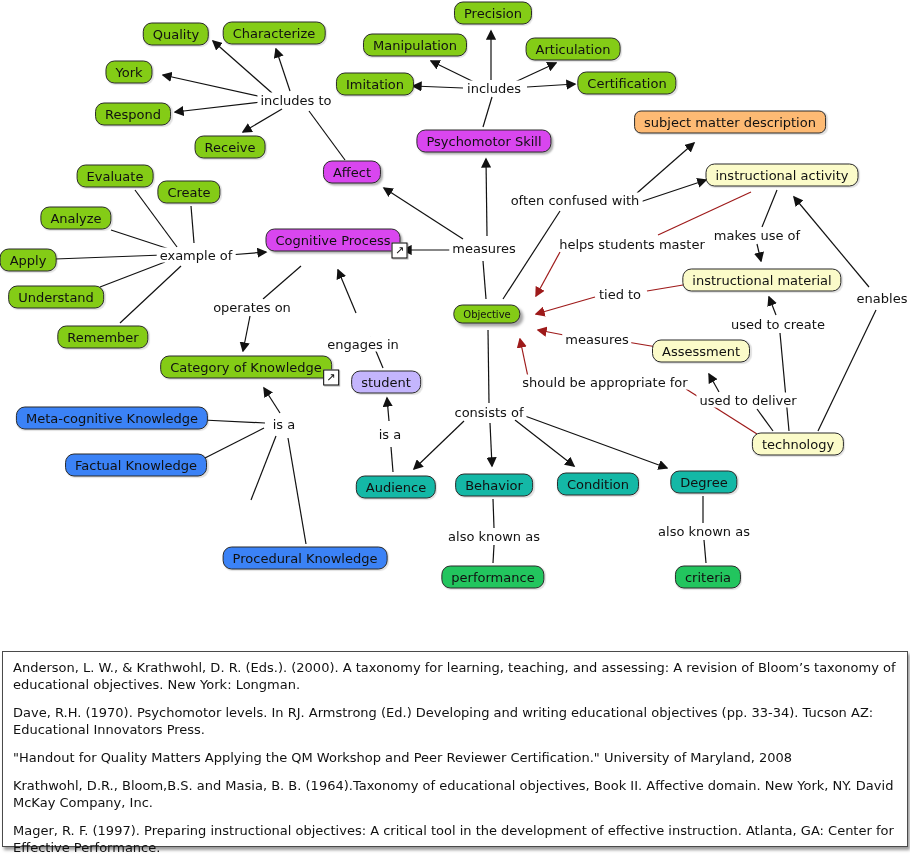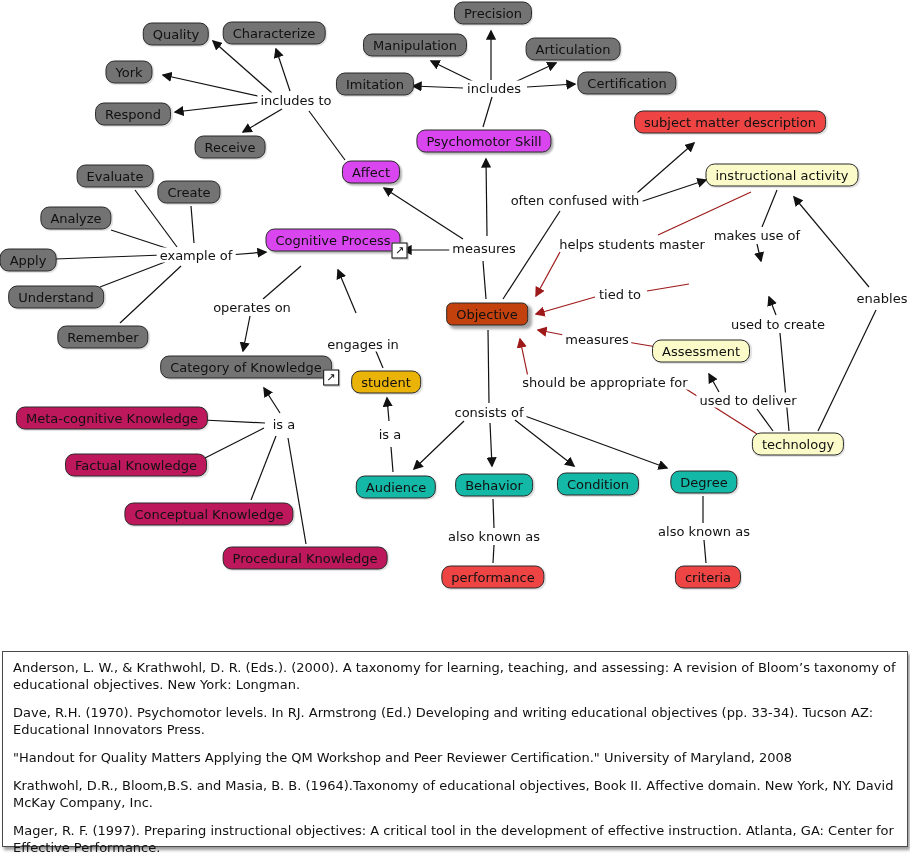--- a/index.html
+++ b/index.html
@@ -4,29 +4,29 @@
 <style>
   html,body{margin:0;padding:0;background:#fff;}
   #stage{position:relative;width:910px;height:854px;background:#ffffff;overflow:hidden;
          font-family:"DejaVu Sans","Liberation Sans",sans-serif;color:#111;}
   #edges{position:absolute;left:0;top:0;z-index:1;}
   .lnk{position:absolute;z-index:2;transform:translate(-50%,-50%);background:#fff;
        padding:0 3px;font-size:13px;white-space:nowrap;color:#111;}
   .node{position:absolute;z-index:3;transform:translate(-50%,-50%);white-space:nowrap;
         border:1px solid #2a2a2a;border-radius:9px;padding:3px 9px;font-size:13px;
         background:#e3f9d3;box-shadow:1px 1px 1px rgba(0,0,0,0.12);}
-  .n-green{background:#737373;}
+  .n-green{background:#84cc16;}
   .n-green2{background:#14b8a6;}
-  .n-green3{background:#ef4444;}
+  .n-green3{background:#22c55e;}
   .n-yellow{background:#d946ef;box-shadow:2px 2px 2px rgba(0,0,0,0.30);}
   .n-paleyellow{background:#fbfbc9;}
-  .n-cyan{background:#be185d;}
-  .n-bluegrey{background:#ef4444;}
-  .n-grey{background:#eab308;}
-  .n-pink{background:#c2410c;font-size:13px;box-shadow:3px 3px 3px rgba(0,0,0,0.35);border-radius:6px;}
+  .n-cyan{background:#3b82f6;}
+  .n-bluegrey{background:#fdba74;border-radius:7px;}
+  .n-grey{background:#c4b5fd;}
+  .n-pink{background:#84cc16;font-size:10px;box-shadow:3px 3px 3px rgba(0,0,0,0.35);}
   .res-icon{position:absolute;right:-8px;bottom:-8px;width:14px;height:14px;background:#fff;
             border:1px solid #000;font-size:11px;line-height:13px;text-align:center;
             box-shadow:1px 1px 0 rgba(0,0,0,0.3);}
   #refbox{position:absolute;left:2px;top:651px;width:884px;height:180px;z-index:4;
           background:#fff;border:1px solid #4a4a4a;box-shadow:2px 3px 3px #9a9a9a;
           padding:7px 10px;font-size:13px;line-height:17px;}
   #refbox p{margin:0 0 11px 0;}
 </style>
 </head>
 <body>
@@ -153,44 +153,44 @@
   <div class="node n-green" style="left:176px;top:34px">Quality</div>
   <div class="node n-green" style="left:274px;top:33px">Characterize</div>
   <div class="node n-green" style="left:129px;top:72px">York</div>
   <div class="node n-green" style="left:133px;top:114px">Respond</div>
   <div class="node n-green" style="left:230px;top:147px">Receive</div>
   <div class="node n-green" style="left:493px;top:13px">Precision</div>
   <div class="node n-green" style="left:415px;top:45px">Manipulation</div>
   <div class="node n-green" style="left:375px;top:84px">Imitation</div>
   <div class="node n-green" style="left:573px;top:49px">Articulation</div>
   <div class="node n-green" style="left:627px;top:83px">Certification</div>
-  <div class="node n-yellow" style="left:371px;top:172px">Affect</div>
+  <div class="node n-yellow" style="left:352px;top:172px">Affect</div>
   <div class="node n-yellow" style="left:484px;top:141px">Psychomotor Skill</div>
   <div class="node n-bluegrey" style="left:730px;top:122px">subject matter description</div>
   <div class="node n-paleyellow" style="left:782px;top:175px">instructional activity</div>
+  <div class="node n-paleyellow" style="left:762px;top:280px">instructional material</div>
   <div class="node n-paleyellow" style="left:701px;top:351px">Assessment</div>
   <div class="node n-paleyellow" style="left:798px;top:444px">technology</div>
   <div class="node n-green" style="left:115px;top:176px">Evaluate</div>
   <div class="node n-green" style="left:189px;top:192px">Create</div>
   <div class="node n-green" style="left:76px;top:218px">Analyze</div>
   <div class="node n-green" style="left:28px;top:260px">Apply</div>
   <div class="node n-green" style="left:56px;top:297px">Understand</div>
   <div class="node n-green" style="left:103px;top:337px">Remember</div>
   <div class="node n-yellow" style="left:333px;top:240px">
     <span>Cognitive Process</span>
     <span class="res-icon">↗</span>
   </div>
   <div class="node n-pink" style="left:487px;top:314px">Objective</div>
   <div class="node n-green" style="left:246px;top:367px">
     <span>Category of Knowledge</span>
     <span class="res-icon">↗</span>
   </div>
   <div class="node n-cyan" style="left:112px;top:418px">Meta-cognitive Knowledge</div>
   <div class="node n-cyan" style="left:136px;top:465px">Factual Knowledge</div>
-  <div class="node n-cyan" style="left:209px;top:514px">Conceptual Knowledge</div>
   <div class="node n-cyan" style="left:305px;top:558px">Procedural Knowledge</div>
   <div class="node n-grey" style="left:386px;top:382px">student</div>
   <div class="node n-green2" style="left:396px;top:487px">Audience</div>
   <div class="node n-green2" style="left:494px;top:485px">Behavior</div>
   <div class="node n-green2" style="left:598px;top:484px">Condition</div>
   <div class="node n-green2" style="left:704px;top:482px">Degree</div>
   <div class="node n-green3" style="left:493px;top:577px">performance</div>
   <div class="node n-green3" style="left:708px;top:577px">criteria</div>
 
   <div id="refbox">

